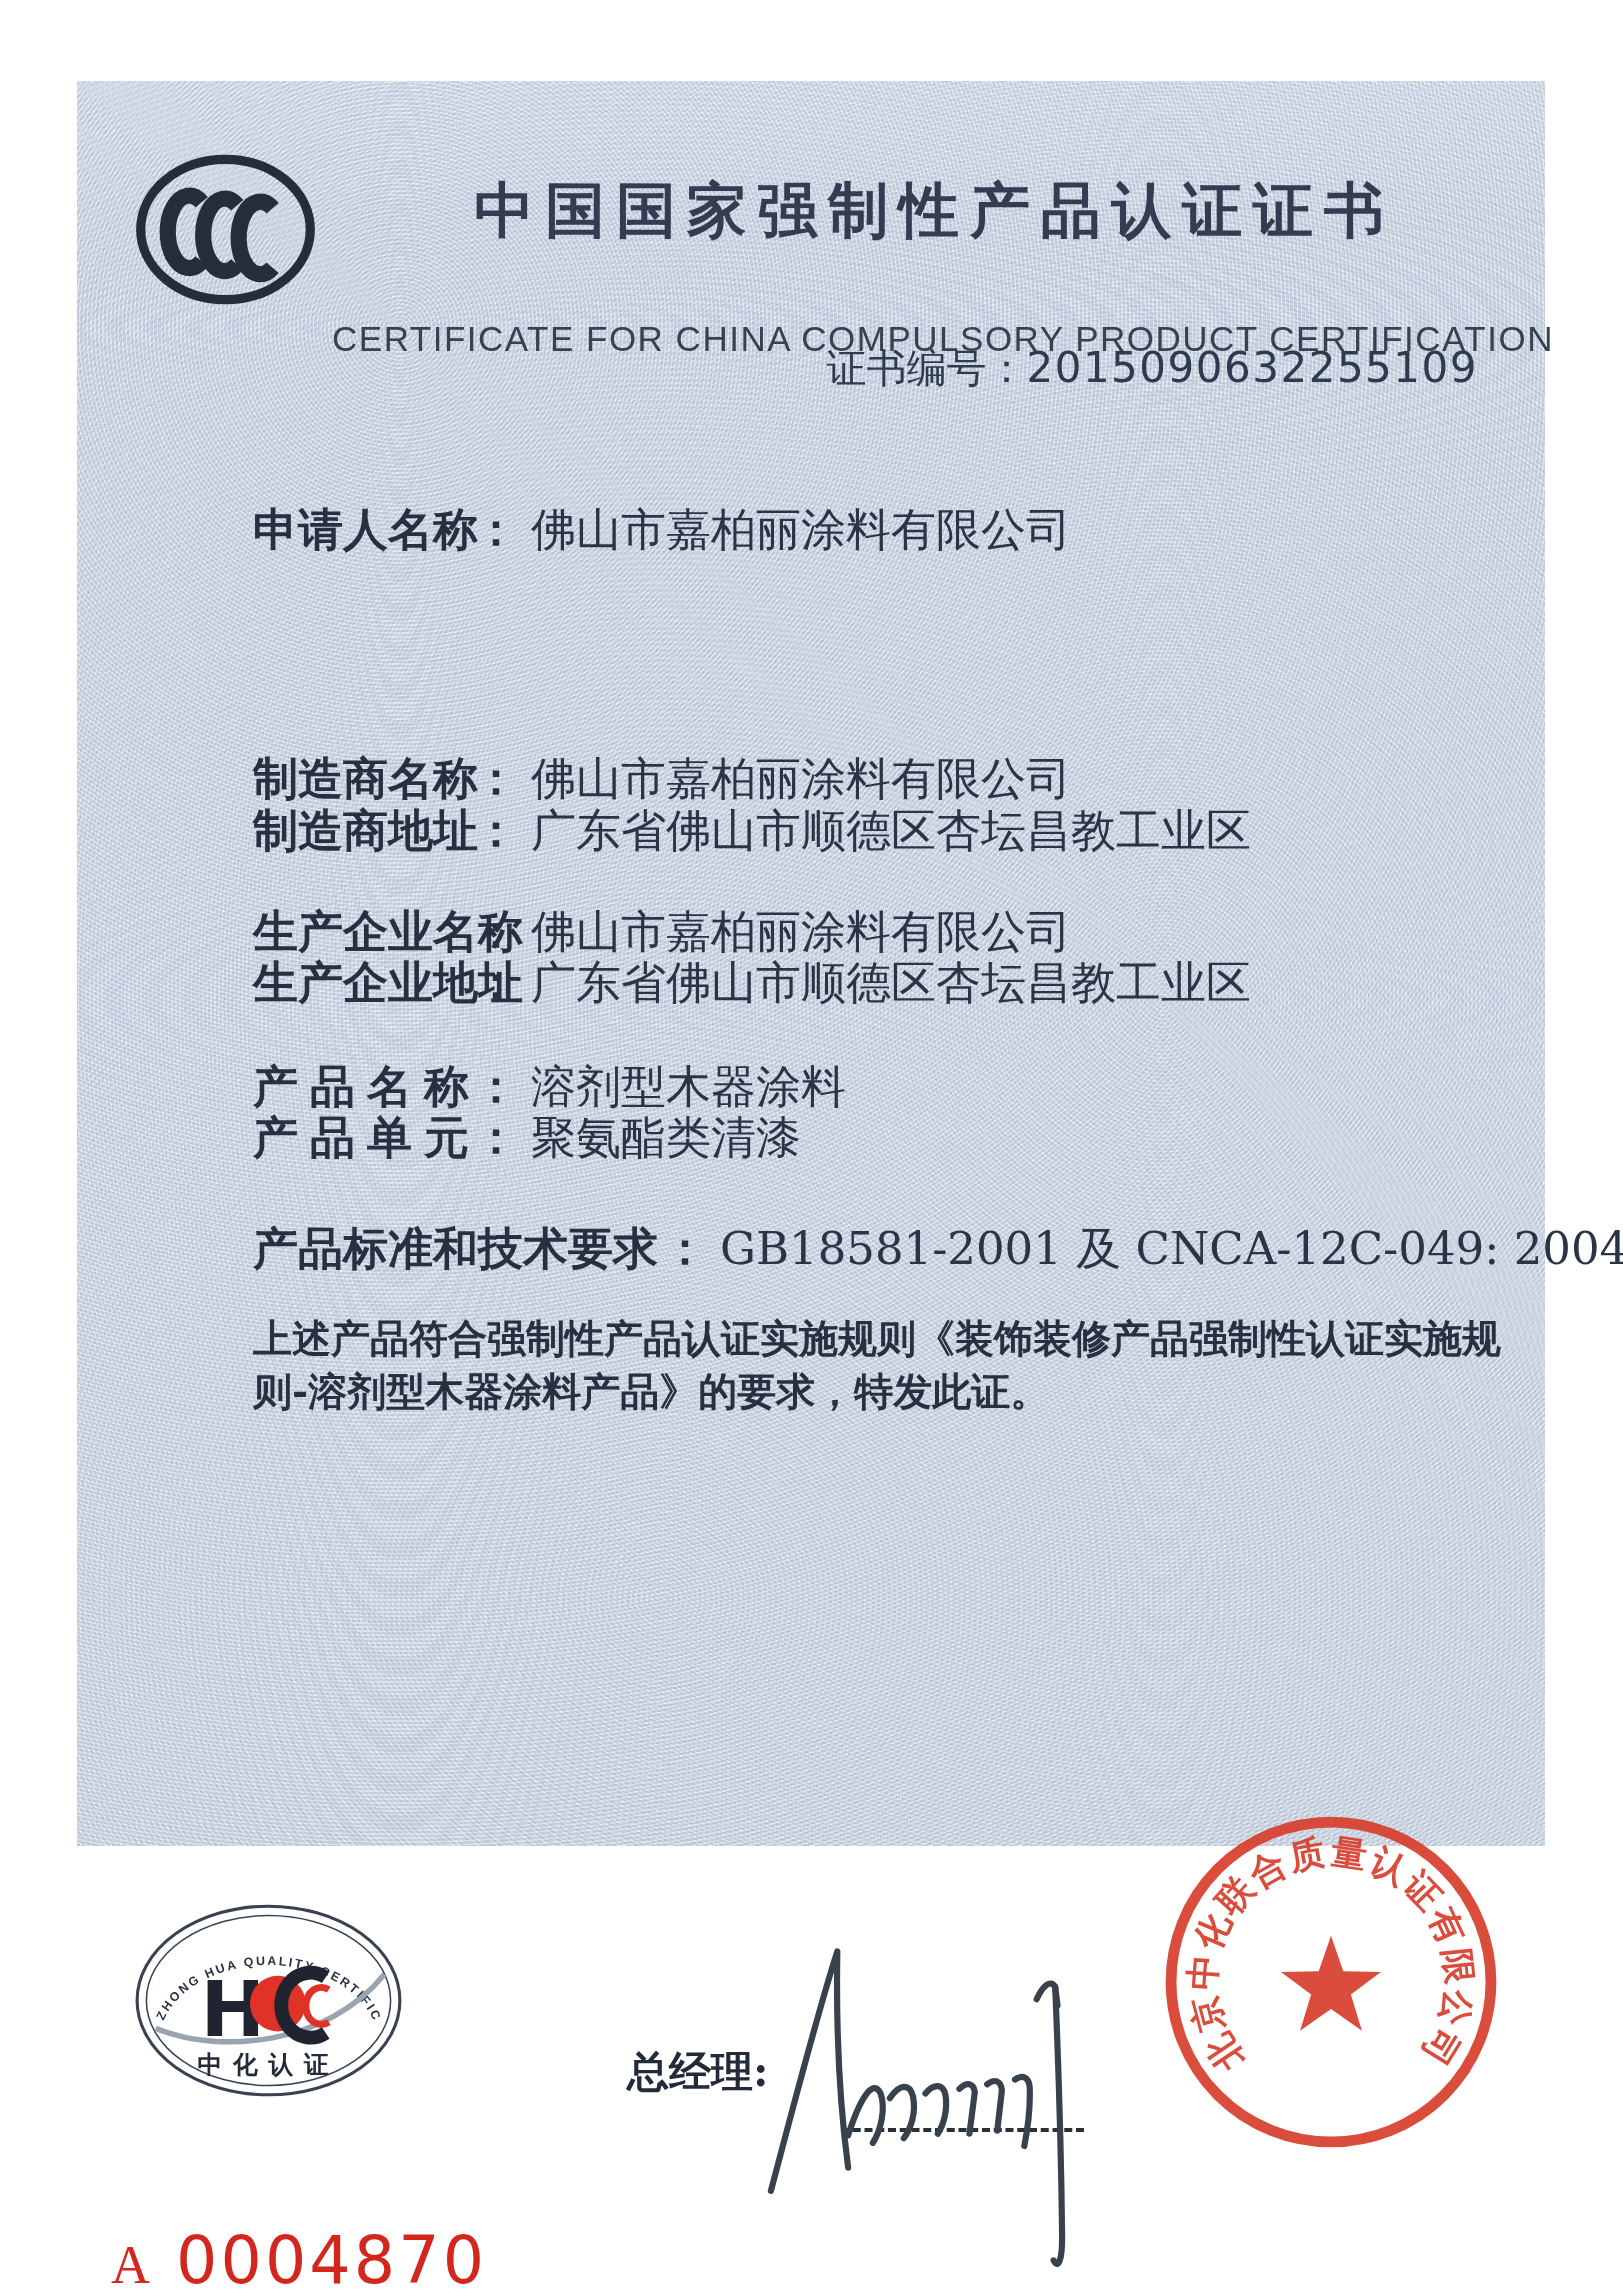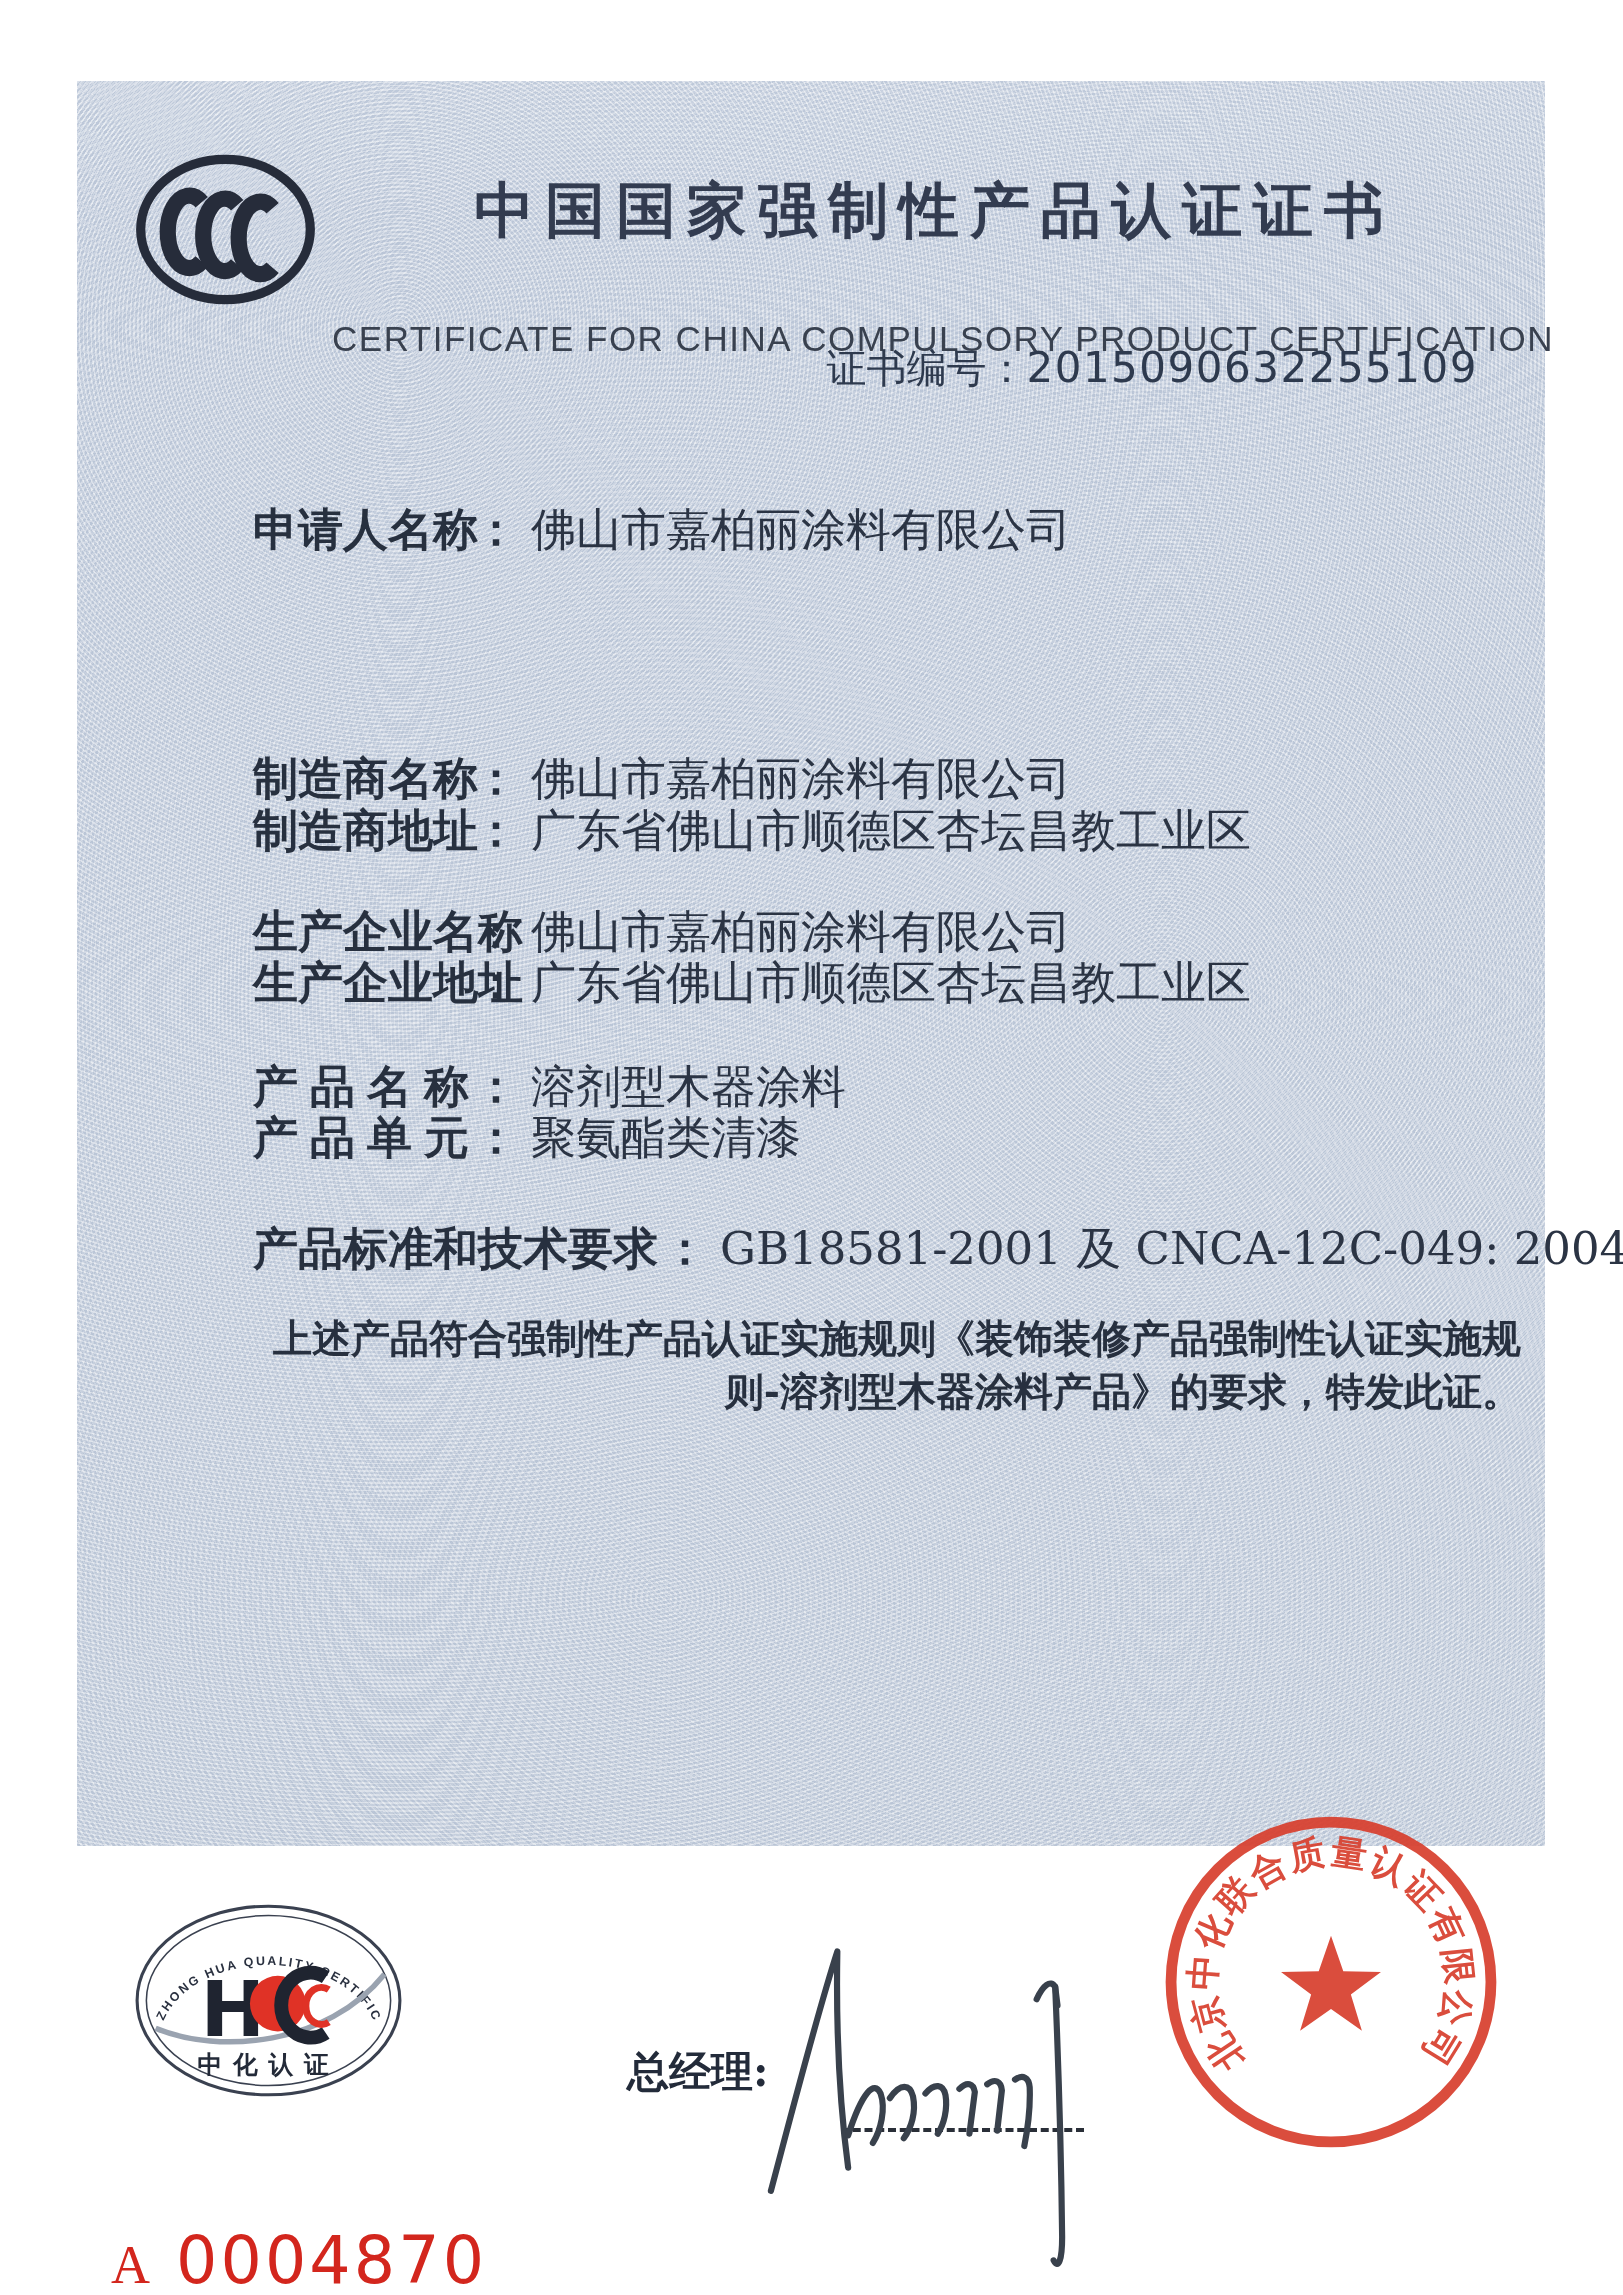--- a/index.html
+++ b/index.html
@@ -30,21 +30,21 @@
     position:absolute;right:67px;top:260px;font-size:40px;color:#2e3a4e;white-space:nowrap;
   }
   .cert-no .num{font-family:"DejaVu Sans","Liberation Sans",sans-serif;font-size:42px;letter-spacing:1.5px;}
   .line{position:absolute;left:176px;font-size:45px;white-space:nowrap;}
   .lbl{display:inline-block;width:216px;text-align:justify;text-align-last:justify;font-weight:700;color:#27303f;vertical-align:baseline;margin-top:15px;}
   .colon{font-weight:700;margin:0 12.4px 0 4.6px;color:#27303f;}
   .val{font-weight:400;color:#2b3444;}
   .lbl-wide{font-weight:700;color:#27303f;}
   .statement{
     position:absolute;left:176px;top:1231px;width:1268px;
-    font-size:39px;font-weight:700;color:#27303f;line-height:1.36;white-space:pre-wrap;text-align:right;
+    font-size:39px;font-weight:700;color:#27303f;line-height:1.36;white-space:pre-wrap;
   }
   .validity{position:absolute;left:176px;top:1539px;font-size:45px;font-weight:700;color:#27303f;white-space:nowrap;}
   .gm-label{position:absolute;left:550px;top:1963px;font-size:42px;font-weight:700;color:#232b3a;white-space:nowrap;}
   .sig-dash{position:absolute;left:764px;top:2047px;width:243px;border-bottom:4.6px dashed #2a2f38;}
   .serial{
     position:absolute;left:111px;top:2223px;display:flex;align-items:baseline;gap:26px;color:#d3261d;
   }
   .serial .pfx{font-family:"Liberation Serif","DejaVu Serif",serif;font-size:54px;}
   .serial .num{font-family:"DejaVu Sans","Liberation Sans",sans-serif;font-size:65px;letter-spacing:3.1px;}
   svg{display:block;}

